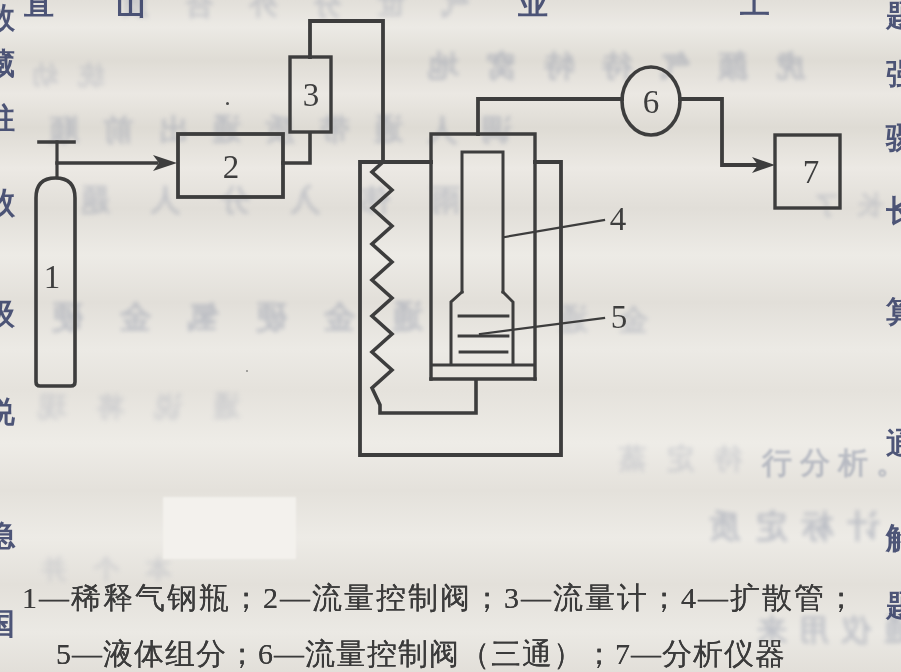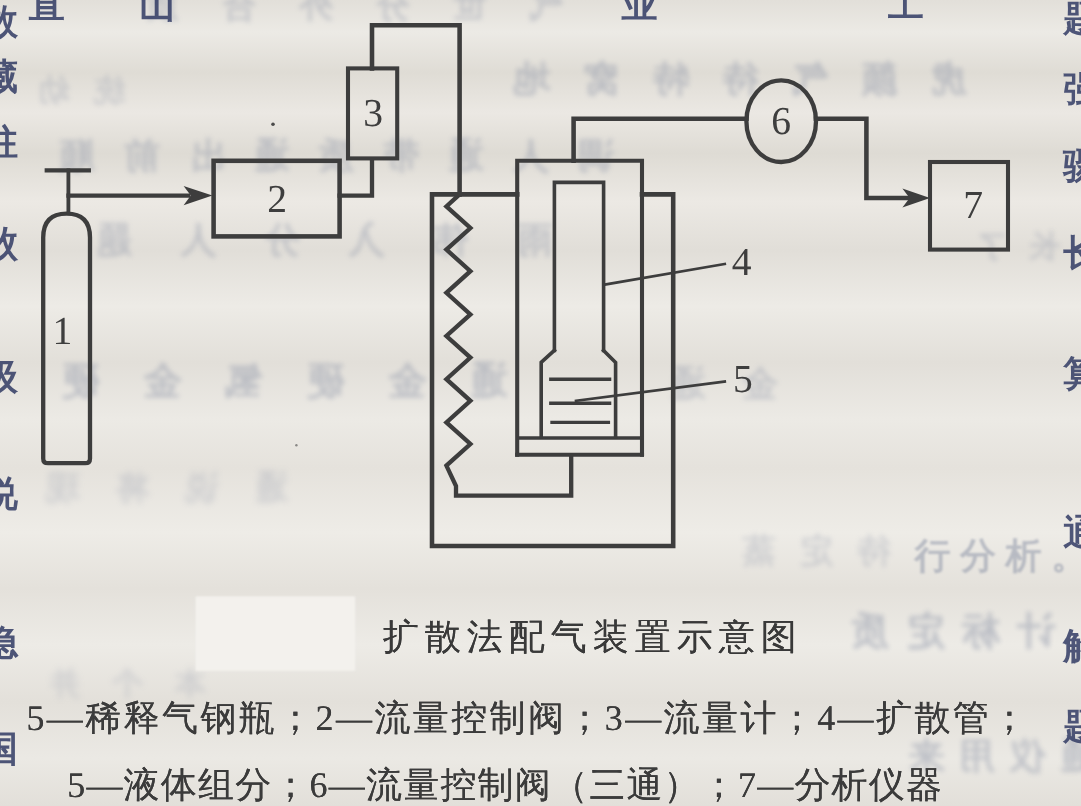--- a/index.html
+++ b/index.html
@@ -115,22 +115,21 @@
 
     <text class="num" x="52" y="277" text-anchor="middle" dominant-baseline="central">1</text>
     <text class="num" x="231" y="167" text-anchor="middle" dominant-baseline="central">2</text>
     <text class="num" x="311" y="95" text-anchor="middle" dominant-baseline="central">3</text>
     <text class="num" x="618" y="219" text-anchor="middle" dominant-baseline="central">4</text>
     <text class="num" x="619" y="317" text-anchor="middle" dominant-baseline="central">5</text>
     <text class="num" x="651" y="102" text-anchor="middle" dominant-baseline="central">6</text>
     <text class="num" x="811" y="172" text-anchor="middle" dominant-baseline="central">7</text>
   </svg>
 
-  <div class="caption">扩散法配气装置示意图</div>
-  <div class="legend1">5—稀释气钢瓶；2—流量控制阀；3—流量计；4—扩散管；</div>
+  <div class="legend1">1—稀释气钢瓶；2—流量控制阀；3—流量计；4—扩散管；</div>
   <div class="legend2">5—液体组分；6—流量控制阀（三通）；7—分析仪器</div>
 
   <div class="speck" style="left:226px;top:102px;width:3px;height:3px;"></div>
   <div class="speck" style="left:246px;top:370px;width:2px;height:2px;opacity:.6;"></div>
 
   <div id="edge-layer">
       <div class="edge-mark" style="left: -15px; top: -2px;">数</div>
       <div class="edge-mark" style="left: -15px; top: 44px;">藏</div>
       <div class="edge-mark" style="left: -15px; top: 99px;">驻</div>
       <div class="edge-mark" style="left: -15px; top: 183px;">败</div>

